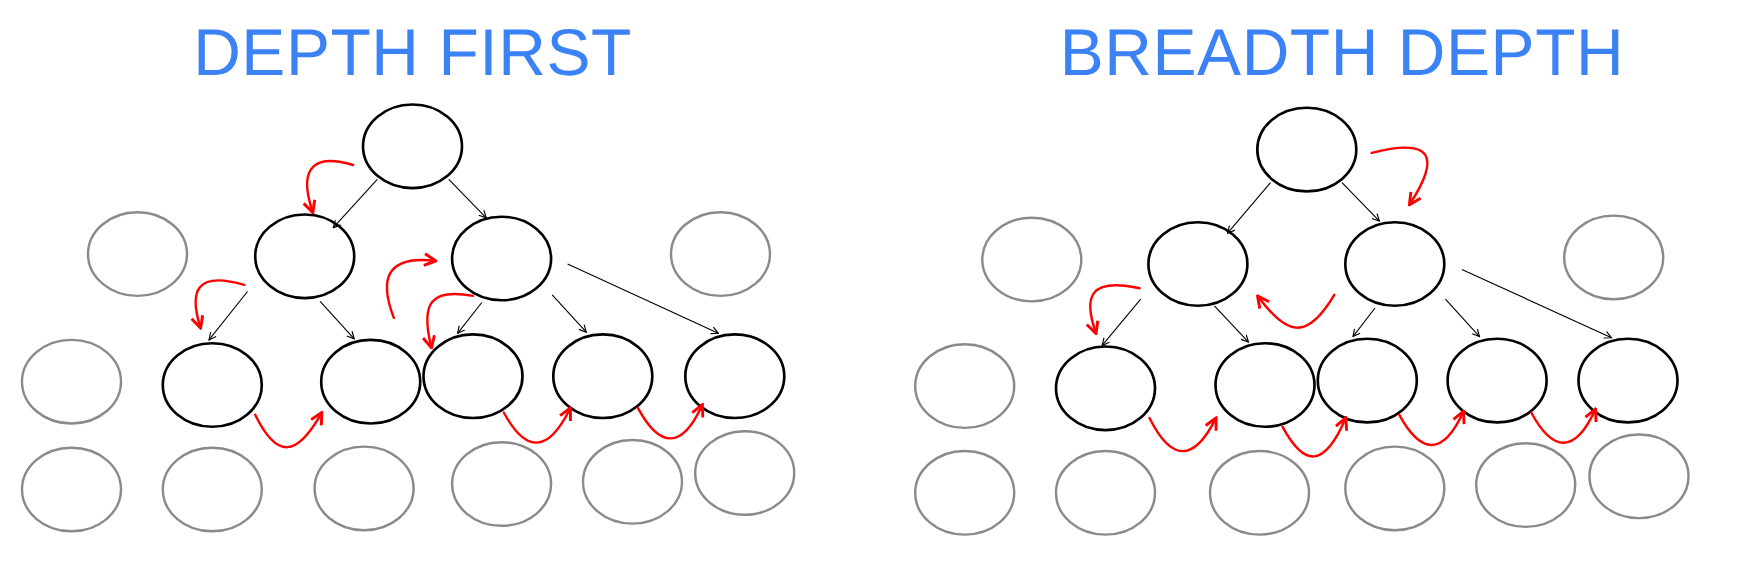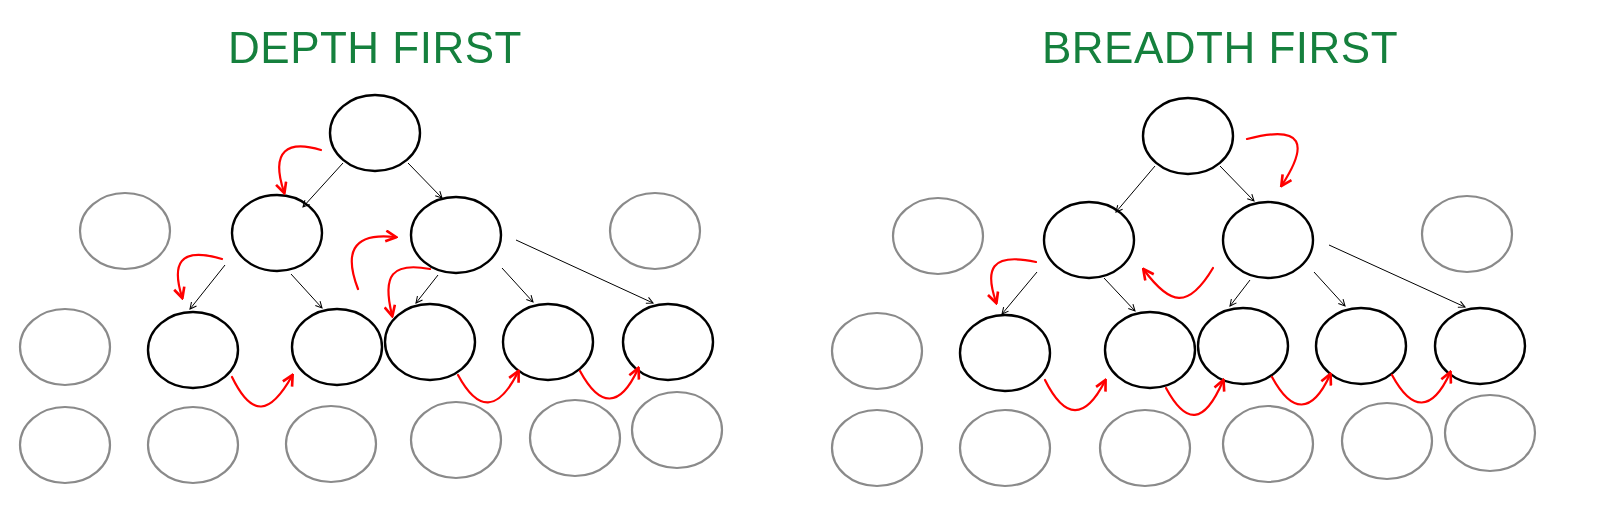--- a/index.html
+++ b/index.html
@@ -1,24 +1,24 @@
 <!DOCTYPE html>
 <html><head>
 <meta charset="utf-8">
 <style>
   html, body { margin:0; padding:0; background:#ffffff; }
   body { width:1600px; height:528px; position:relative; overflow:hidden; font-family:"Liberation Sans", sans-serif; }
-  .title { position:absolute; top:18px; font-size:44px; color:#15803d; transform:translateX(-50%); white-space:nowrap; letter-spacing:0.5px; line-height:60px; }
+  .title { position:absolute; top:18px; font-size:60px; color:#3b82f6; transform:translateX(-50%); white-space:nowrap; letter-spacing:0.5px; line-height:60px; }
   svg.canvas { position:absolute; left:0; top:0; }
 </style>
 </head>
 <body>
 
 <div class="title" id="t0" style="left: 375px;">DEPTH FIRST</div>
-<div class="title" id="t1" style="left: 1220px;">BREADTH FIRST</div>
+<div class="title" id="t1" style="left: 1220px;">BREADTH DEPTH</div>
 
 <svg class="canvas" width="1600" height="528" viewBox="0 0 1600 528" id="canvas">
   <defs>
     <marker id="edgeHead" viewBox="0 0 10 10" refX="9" refY="5" markerWidth="8" markerHeight="8" orient="auto-start-reverse">
       <path d="M1,1 L9,5 L1,9" fill="none" stroke="#000" stroke-width="1.3"></path>
     </marker>
     <marker id="redHead" viewBox="0 0 10 10" refX="8" refY="5" markerWidth="6" markerHeight="6" orient="auto-start-reverse">
       <path d="M1,1 L9,5 L1,9" fill="none" stroke="#ff0000" stroke-width="2"></path>
     </marker>
   </defs>

